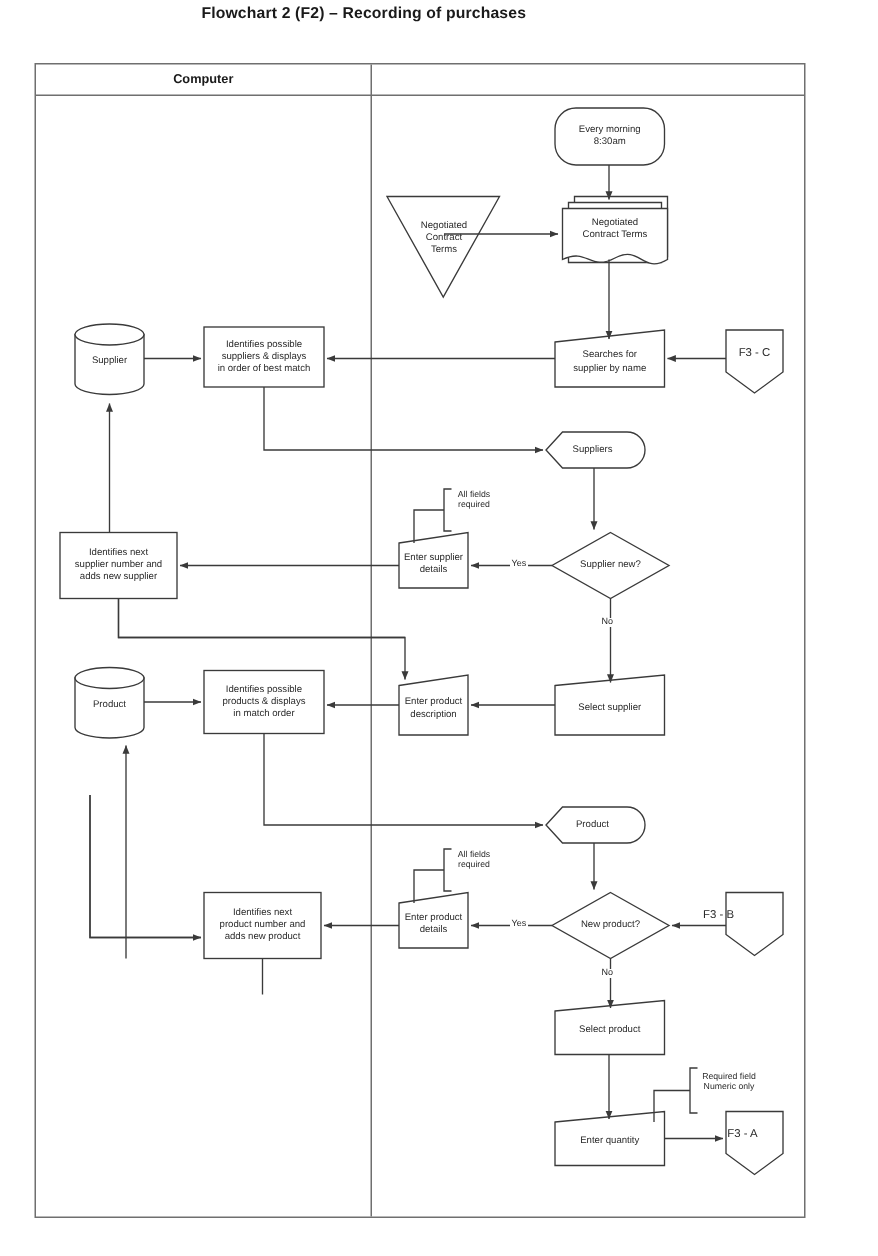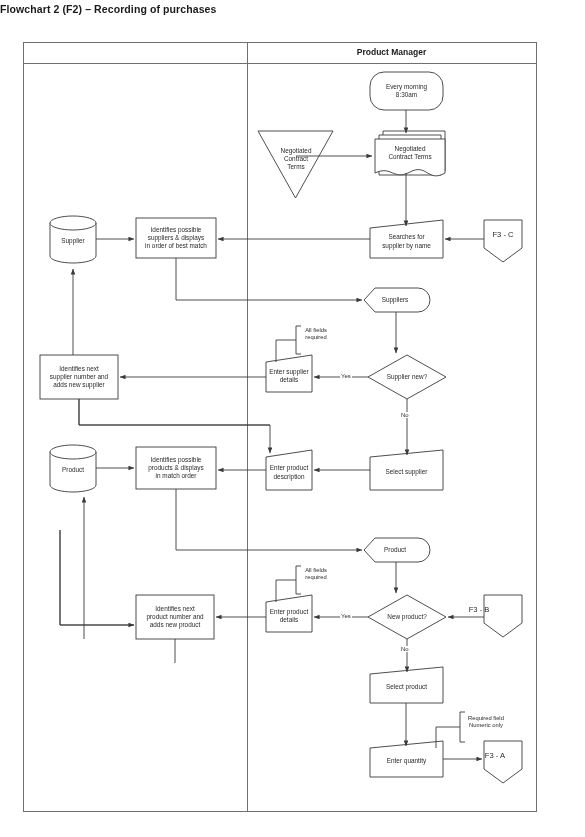--- a/index.html
+++ b/index.html
@@ -14,21 +14,21 @@
     position: relative;
     font-family: "Liberation Sans", sans-serif;
     color: #1a1a1a;
     overflow: hidden;
   }
   #page-title {
     position: absolute;
     left: 0;
     top: 3px;
     width: 485px;
-    text-align: left;
+    text-align: center;
     font-size: 10.5px;
     font-weight: bold;
     letter-spacing: 0.1px;
   }
   #chart-frame {
     position: absolute;
     left: 23px;
     top: 42px;
     width: 514px;
     height: 770px;
@@ -104,21 +104,21 @@
     justify-content: center;
   }
 </style>
 </head>
 <body>
 
 <div id="page-title">Flowchart 2 (F2) – Recording of purchases</div>
 
 <div id="chart-frame">
   <div id="lane-header"></div>
-  <div class="lane-title" id="lane-title-manager">Product Manager</div>
+  <div class="lane-title" id="lane-title-computer">Computer</div>
   <div id="lane-divider"></div>
 </div>
 
 <svg id="svg-layer" viewBox="0 0 585 837" xmlns="http://www.w3.org/2000/svg">
   <defs>
     <marker id="arrow" markerWidth="7" markerHeight="7" refX="6.2" refY="2.6" orient="auto" markerUnits="strokeWidth">
       <path d="M0,0 L6.4,2.6 L0,5.2 z" fill="#3a3a3a"></path>
     </marker>
   </defs>
 

